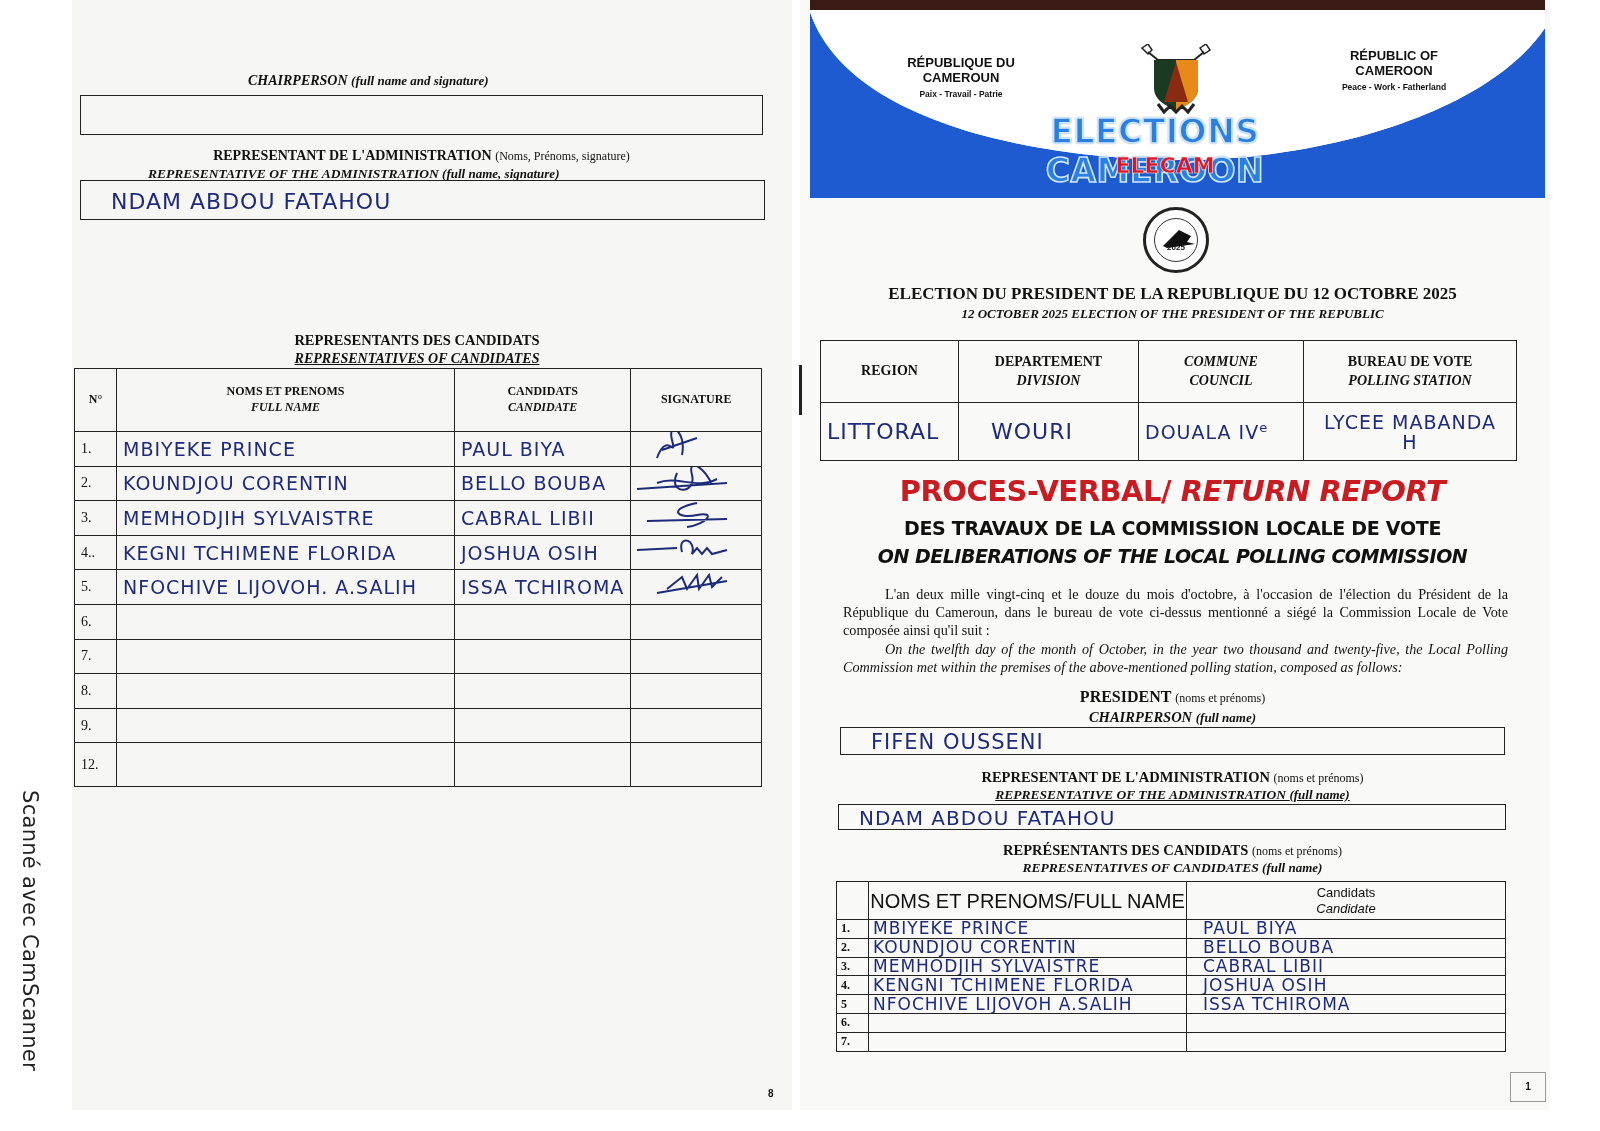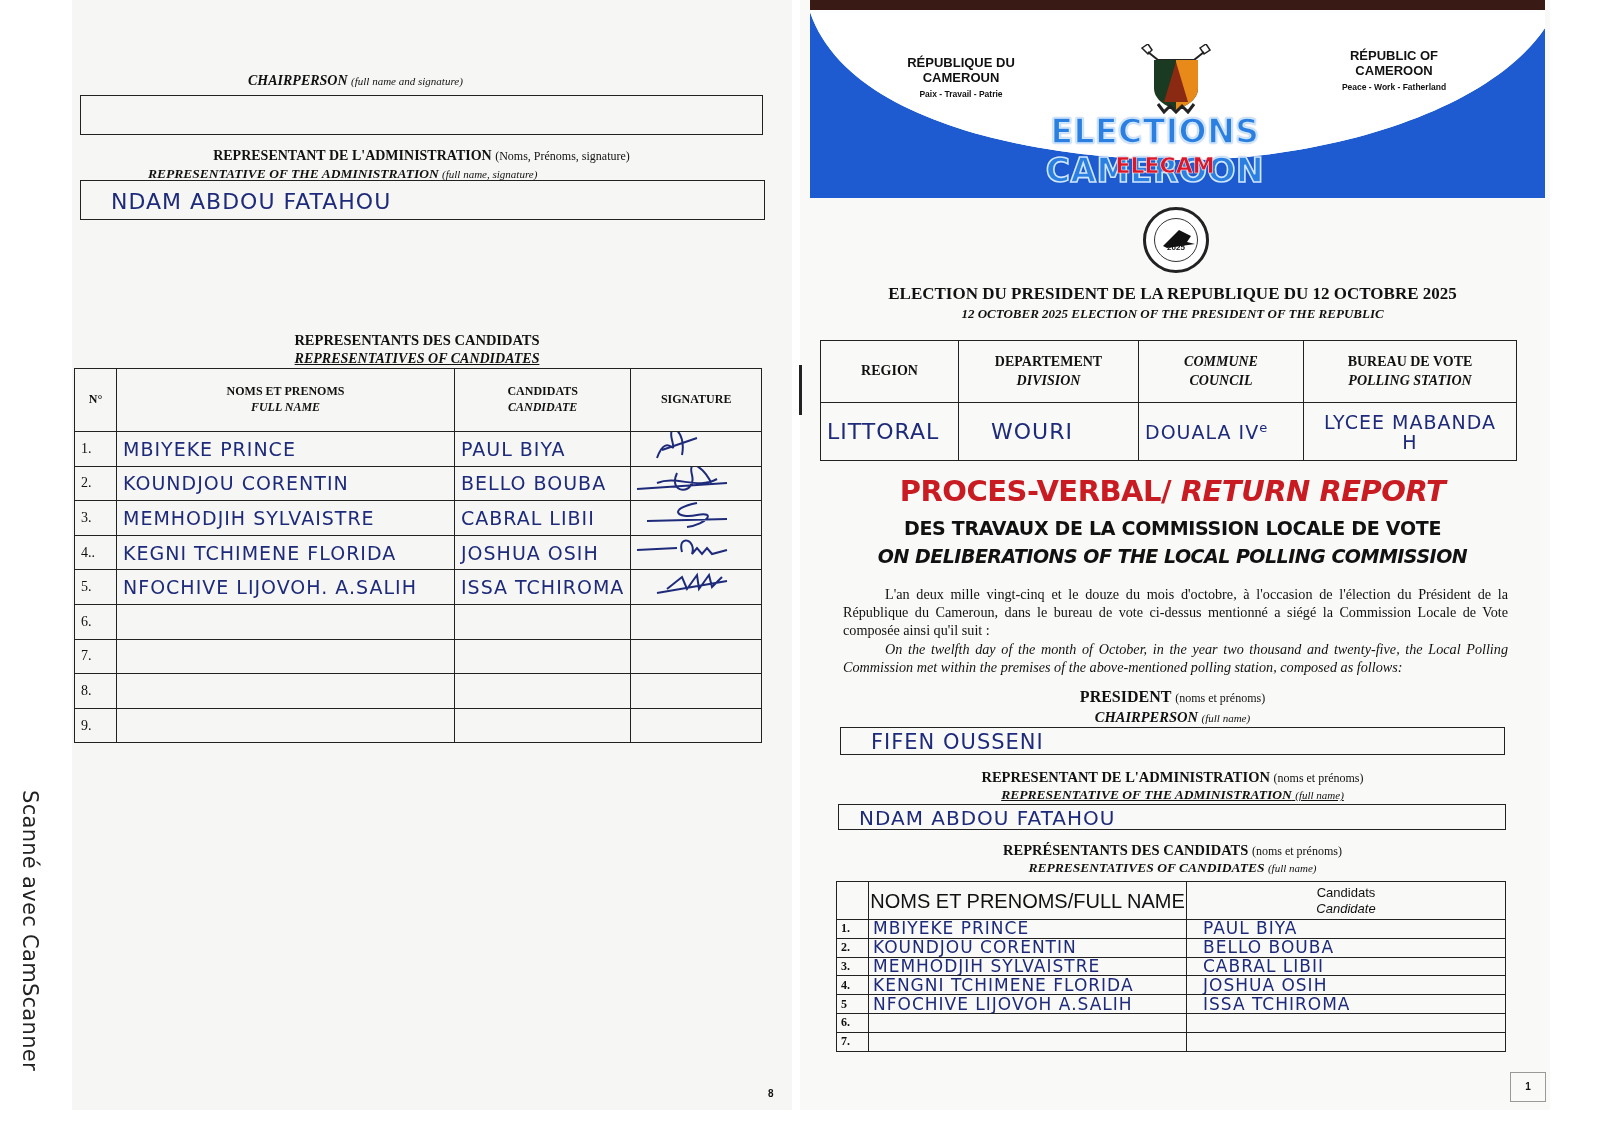--- a/index.html
+++ b/index.html
@@ -15,21 +15,21 @@
 
   .page { position: absolute; background: #f7f7f5; }
   .page-left { left: 72px; top: 0; width: 720px; height: 1110px; background: #f6f6f4; }
   .page-right { left: 800px; top: 0; width: 750px; height: 1110px; background: #f9f9f8; }
   .top-strip { position: absolute; left: 810px; top: 0; width: 735px; height: 10px; background: #3a1a14; }
 
   .hand { font-family: "DejaVu Sans", sans-serif; color: #1e2a7a; font-weight: normal; letter-spacing: 1px; }
 
   
   .l-chair-title { position: absolute; left: 248px; top: 73px; font-weight: bold; font-style: italic; font-size: 14px; }
-  .l-chair-title .sub, .sub { font-weight: normal; font-style: italic; font-size: 11px; }
+  .l-chair-title .sub, .sub { font-weight: bold; font-style: italic; font-size: 13px; }
   .l-chair-box { position: absolute; left: 80px; top: 95px; width: 683px; height: 40px; border: 1.5px solid #222; }
   .l-admin-title { position: absolute; left: 80px; top: 148px; width: 683px; text-align: center; font-weight: bold; font-size: 14px; }
   .l-admin-title .sub-n { font-weight: normal; font-size: 12px; }
   .l-admin-title-en { position: absolute; left: 148px; top: 166px; font-weight: bold; font-style: italic; font-size: 13.5px; }
   .l-admin-box { position: absolute; left: 80px; top: 180px; width: 685px; height: 40px; border: 1.5px solid #222; padding: 8px 30px; font-size: 22px; }
 
   .l-reps-title { position: absolute; left: 72px; top: 332px; width: 690px; text-align: center; font-weight: bold; font-size: 14.5px; }
   .l-reps-title-en { position: absolute; left: 72px; top: 351px; width: 690px; text-align: center; font-weight: bold; font-style: italic; font-size: 14px; text-decoration: underline; }
 
   table.l-table { position: absolute; left: 74px; top: 368px; width: 688px; border-collapse: collapse; }
@@ -189,20 +189,26 @@
         <td></td>
       </tr>
     <tr>
         <td class="num">8.</td>
         <td class="hand"></td>
         <td class="hand"></td>
         <td></td>
       </tr>
     <tr>
         <td class="num">9.</td>
+        <td class="hand"></td>
+        <td class="hand"></td>
+        <td></td>
+      </tr>
+    <tr>
+        <td class="num" style="height:44px;">12.</td>
         <td class="hand"></td>
         <td class="hand"></td>
         <td></td>
       </tr>
   </tbody>
 </table>
 
 <div class="l-page-num">8</div>
 
 <div class="page page-right"></div>

